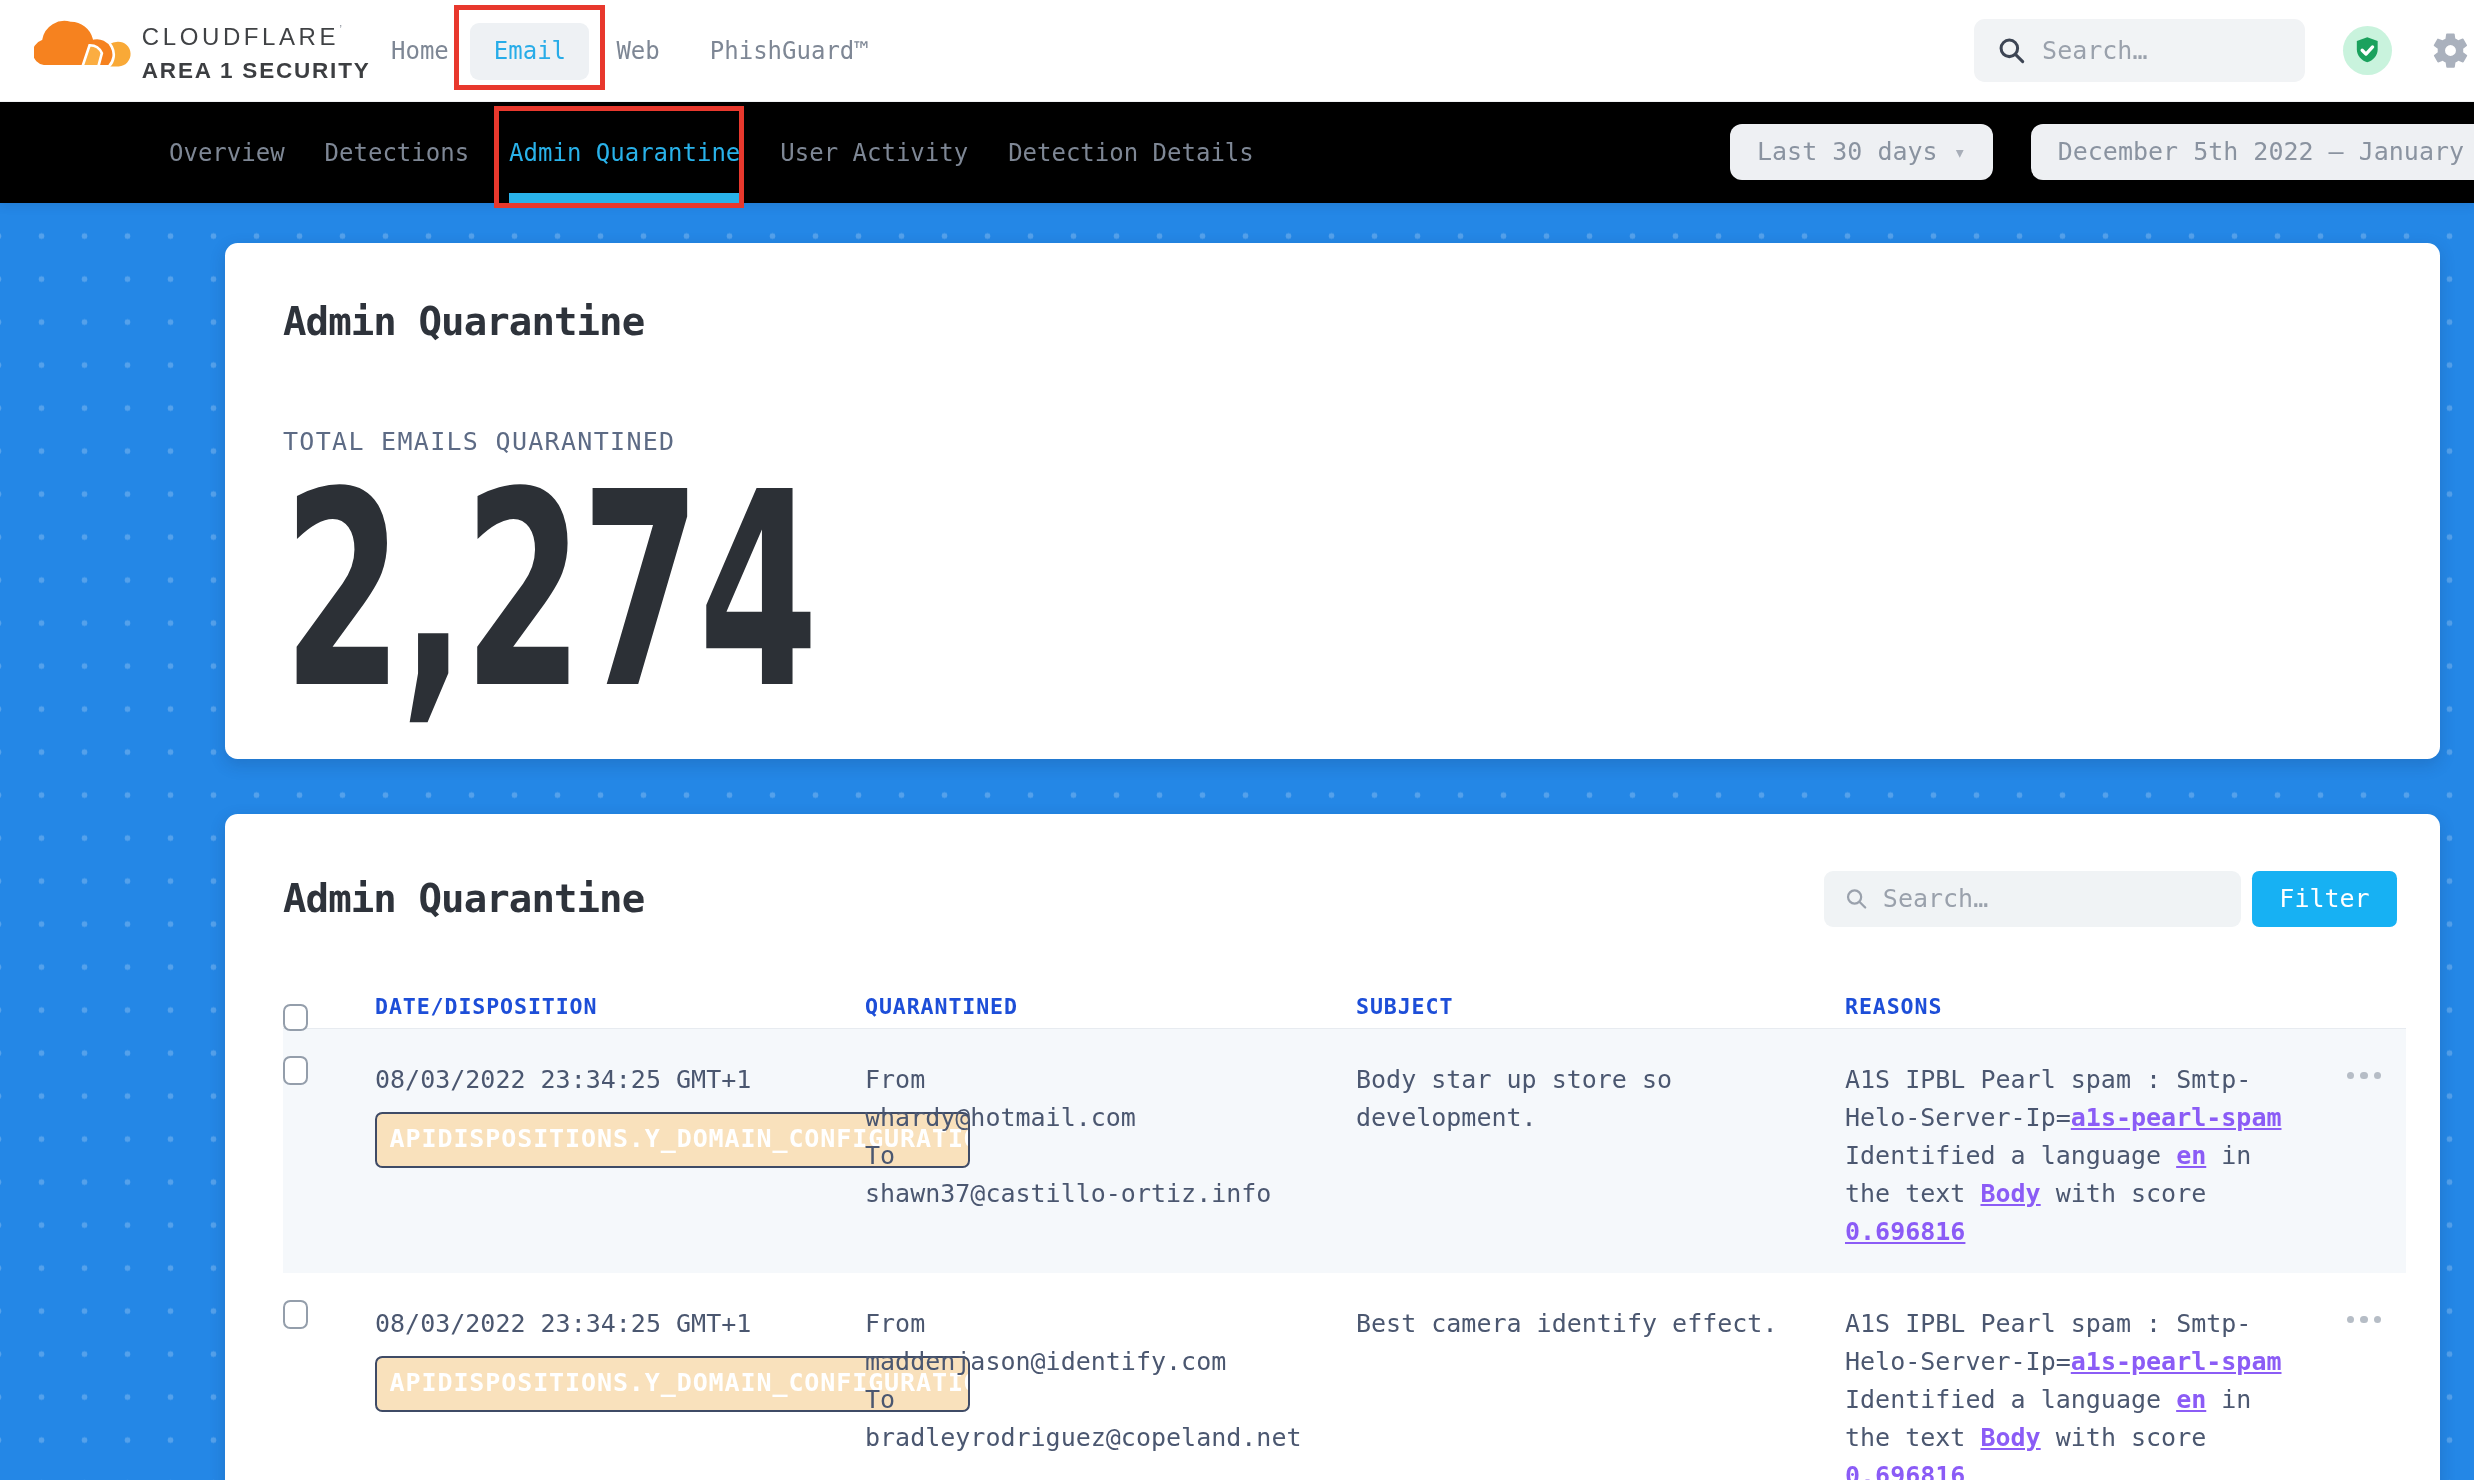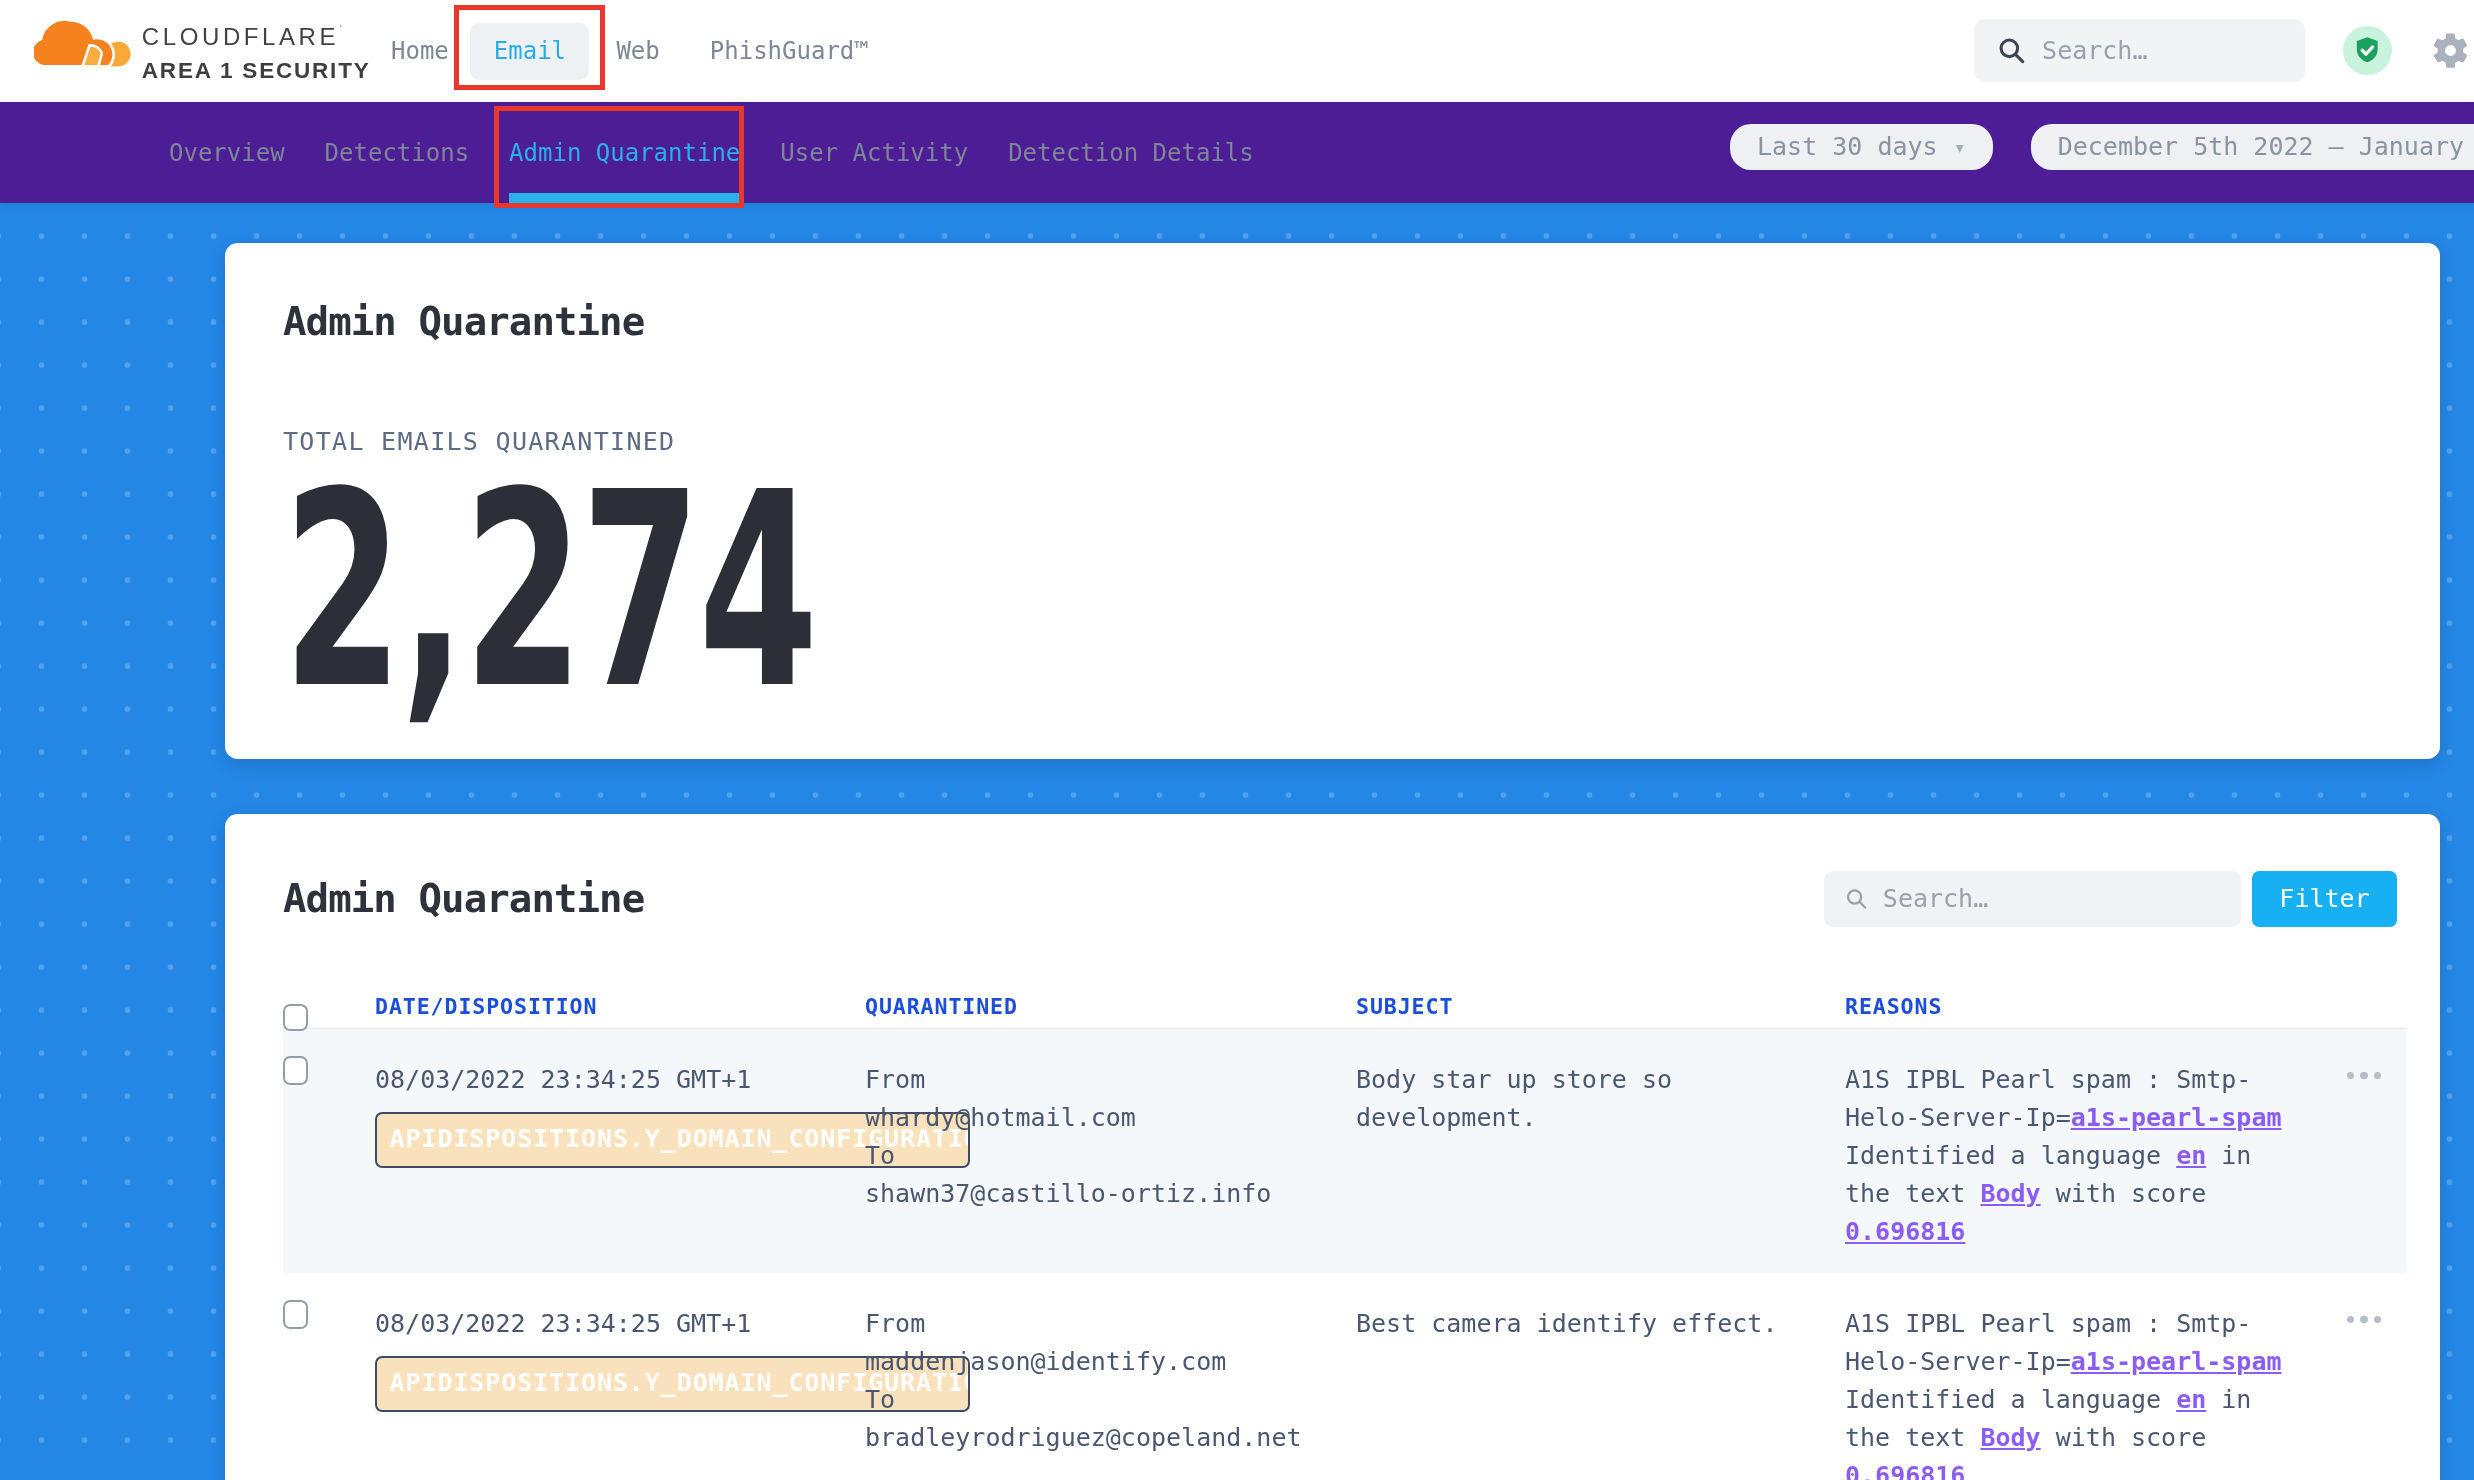--- a/index.html
+++ b/index.html
@@ -29,29 +29,29 @@
                  align-items:center; padding:0 21.6px; }
   .search-pill svg { flex:0 0 auto; }
   .search-pill input { border:none; outline:none; background:transparent; font:inherit; font-size:25px;
                        color:#4a5568; width:100%; margin-left:16px; }
   .search-pill input::placeholder { color:#9aa1ac; }
   .status-badge { width:49px; height:49px; border-radius:50%; background:#c9f3dd; margin-left:38px;
                   display:flex; align-items:center; justify-content:center; cursor:pointer; }
   .gear { margin-left:38px; cursor:pointer; display:flex; align-items:center; }
 
   
-  .subnav { position:absolute; left:0; top:102px; width:100%; height:101px; background:#4c1d95; z-index:9;
+  .subnav { position:absolute; left:0; top:102px; width:100%; height:101px; background:#000000; z-index:9;
             box-shadow:0 3.6px 9px rgba(30,50,80,.10);text-decoration:underline; }
   .tabs { position:absolute; left:169px; top:0; height:101px; display:flex; gap:40px; }
   .tab { height:101px; display:flex; align-items:center; font-size:24px; color:#7e8795;
          cursor:pointer; position:relative; white-space:nowrap; }
   .tab.active { color:#29b2ea; }
   .tab.active::after { content:""; position:absolute; left:0; right:0; bottom:0; height:10px; background:#29b2ea; }
   .subnav-right { position:absolute; left:1730px; top:21.6px; display:flex; gap:38px; }
-  .pill-btn { height:46px; background:#eef0f3; border-radius:21px; display:flex; align-items:center;
+  .pill-btn { height:56px; background:#eef0f3; border-radius:12px; display:flex; align-items:center;
               padding:0 27px; font-size:25px; color:#8a93a0; cursor:pointer; white-space:nowrap; }
   .pill-btn .caret { font-size:20px; margin-left:16px; color:#a8aeb8; }
   .pill-date { width:629px; }
 
   
   .ann-box { position:absolute; border:5.4px solid #e8382d; z-index:50; pointer-events:none; }
   .ann-email { left:454px; top:5.4px; width:151px; height:85px; }
   .ann-tab { left:494px; top:106px; width:250px; height:102px; }
 
   

